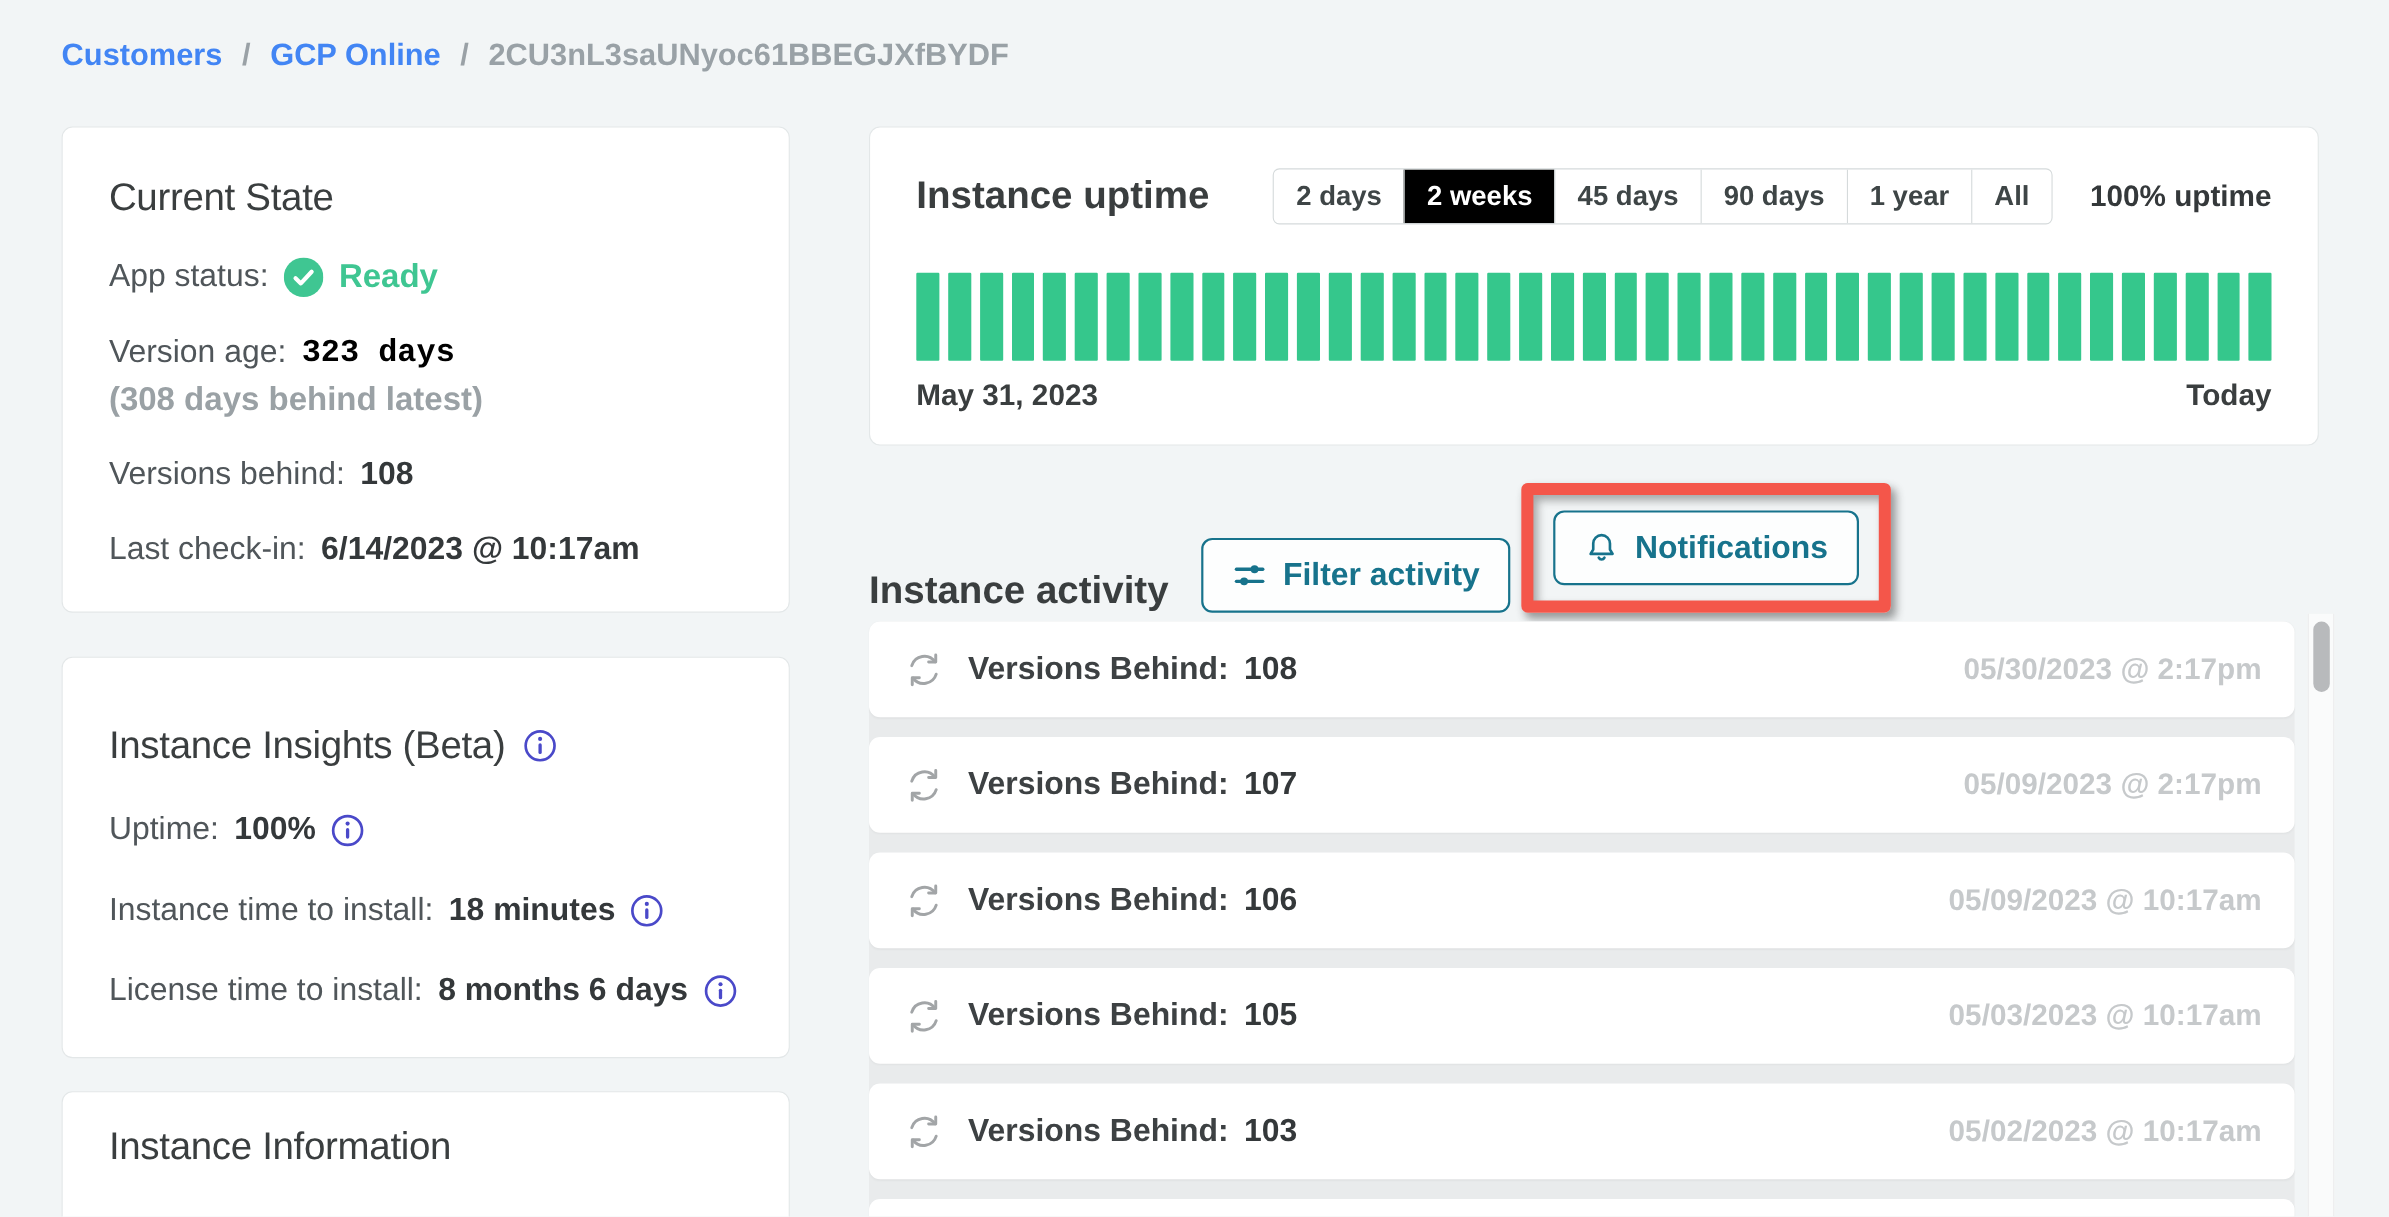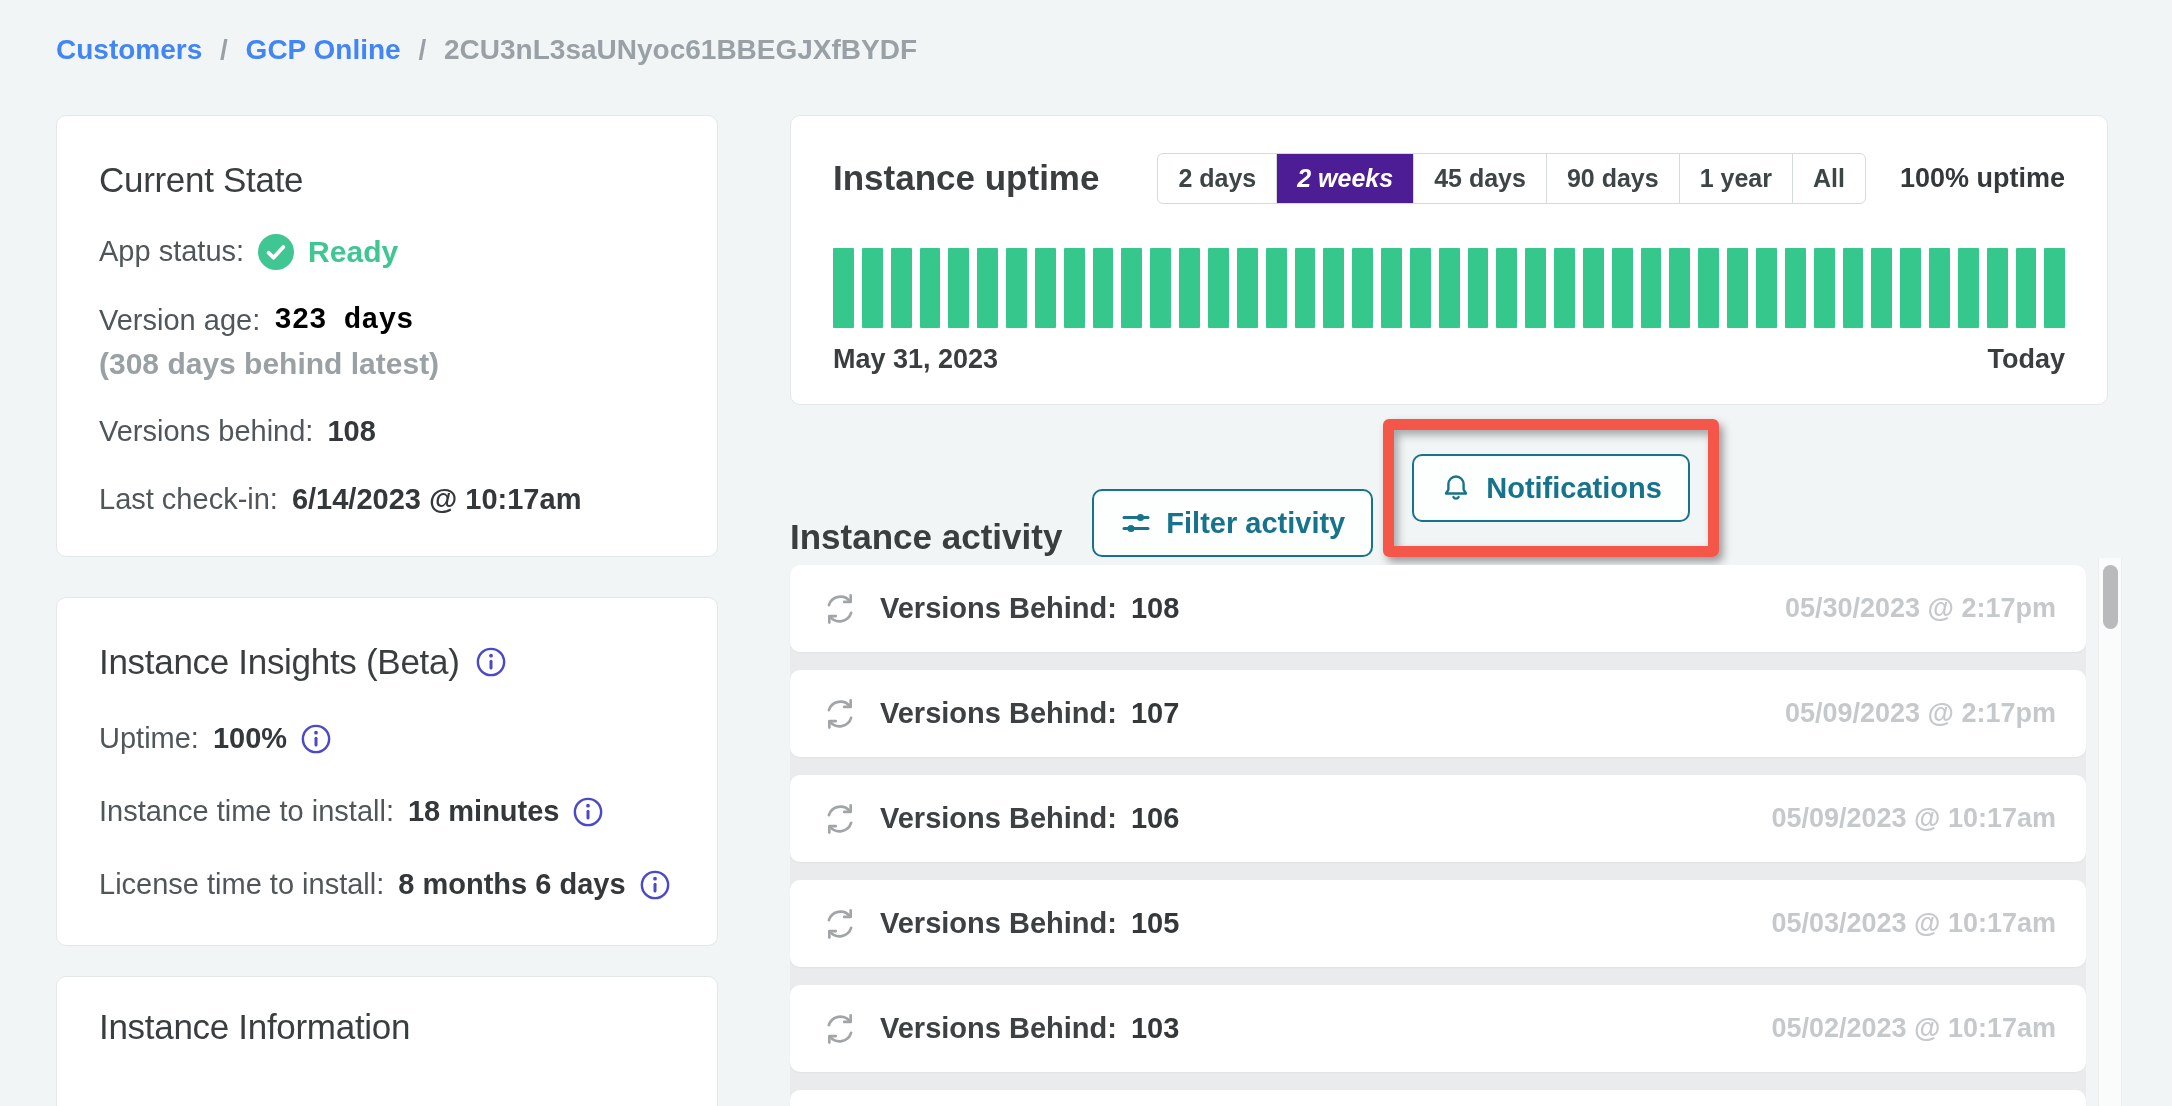--- a/index.html
+++ b/index.html
@@ -27,48 +27,48 @@
   .left-col { position:absolute; left:56px; top:115px; width:662px; }
   .card-current { padding:44px 42px 40px 42px; }
   .cs-row { margin-top:34px; font-size:29px; color:#50565a; display:flex; align-items:center; gap:14px; line-height:1.15; white-space:nowrap; }
   .val-bold { font-weight:700; color:#34383a; }
   .status-ready { color:#3fc692; font-weight:700; font-size:30px; }
   .check-icon { width:36px; height:36px; display:inline-flex; }
   .ver-blue { color:#3b82f6; font-weight:700; }
   .age-red { color:#000000; font-weight:700;font-family:Liberation Mono, monospace; }
   .cs-note { margin-top:10px; font-size:30px; color:#9aa1a5; font-weight:600; }
 
-  .card-insights { margin-top:40px; padding:44px 42px 44px 42px; }
+  .card-insights { margin-top:40px; padding:60px 42px 44px 42px; }
   .title-row { display:flex; align-items:center; gap:16px; }
   .info-icon { width:30px; height:30px; color:#4a49c9; display:inline-flex; cursor:pointer; flex:none; }
   .ins-row { margin-top:40px; font-size:29px; color:#50565a; display:flex; align-items:center; gap:14px; white-space:nowrap; }
 
   .card-info { margin-top:30px; padding:30px 42px; height:320px; }
 
   
   .right-col { position:absolute; left:790px; top:115px; width:1382px; height:869px; }
   .uptime-card { width:1318px; height:290px; padding:32px 42px 0 42px; }
   .uptime-head { display:flex; align-items:center; height:60px; }
   .uptime-title { font-size:35px; font-weight:700; color:#3a3e3f; }
   .range-tabs { margin-left:auto; display:flex; border:1px solid #d5dadb; border-radius:6px; overflow:hidden; background:#fff; }
   .range-tab { padding:10px 20px; font-size:25px; font-weight:600; color:#3e4546; border-left:1px solid #d5dadb; cursor:pointer; white-space:nowrap; }
   .range-tab:first-child { border-left:none; }
-  .range-tab.selected { background:#4c1d95; color:#fff;font-style:italic; }
+  .range-tab.selected { background:#000000; color:#fff; }
   .uptime-pct { margin-left:34px; font-size:27px; font-weight:700; color:#34383a; white-space:nowrap; }
   .bars { display:flex; gap:8px; margin-top:40px; height:80px; align-items:flex-end; }
   .bar { flex:1; border-radius:1px; }
   .bar-labels { display:flex; justify-content:space-between; margin-top:16px; font-size:27px; font-weight:700; color:#3a3e3f; }
 
   
   .activity-head { position:absolute; left:0; top:322px; height:120px; display:flex; align-items:flex-end; }
   .activity-title { font-size:35px; font-weight:700; color:#3a3e3f; margin-right:30px; white-space:nowrap; }
   .btn { display:flex; align-items:center; gap:14px; height:68px; padding:0 26px; border:2px solid #17738c; border-radius:10px;
          background:#fdfefe; color:#17738c; font-size:29px; font-weight:700; cursor:pointer; white-space:nowrap; }
   .btn-icon { width:32px; height:32px; display:inline-flex; }
-  .red-wrap { margin-left:10px; border:11px solid #f4564a; border-radius:6px; padding:24px 18px;
+  .red-wrap { margin-left:10px; border:11px solid #f4564a; border-radius:6px; padding:14px 18px;
               box-shadow:4px 5px 8px rgba(40,40,40,.45), inset 4px 5px 8px rgba(40,40,40,.38); }
 
   
   .activity-list { position:absolute; left:0; top:450px; width:1296px; background:#e9ebec; border-radius:10px; padding-bottom:2px; }
   .activity-row { height:87px; background:#fff; border-radius:10px; display:flex; align-items:center; padding:0 30px;
                   margin-bottom:18px; box-shadow:0 1px 2px rgba(0,0,0,.04); cursor:default; }
   .activity-row:last-child { margin-bottom:0; }
   .row-icon { width:40px; height:40px; color:#a2a5a7; display:inline-flex; margin-right:20px; flex:none; }
   .row-label { font-size:29px; font-weight:600; color:#3d4143; white-space:nowrap; }
   .row-value { font-size:29px; font-weight:700; color:#34383a; margin-left:14px; }

